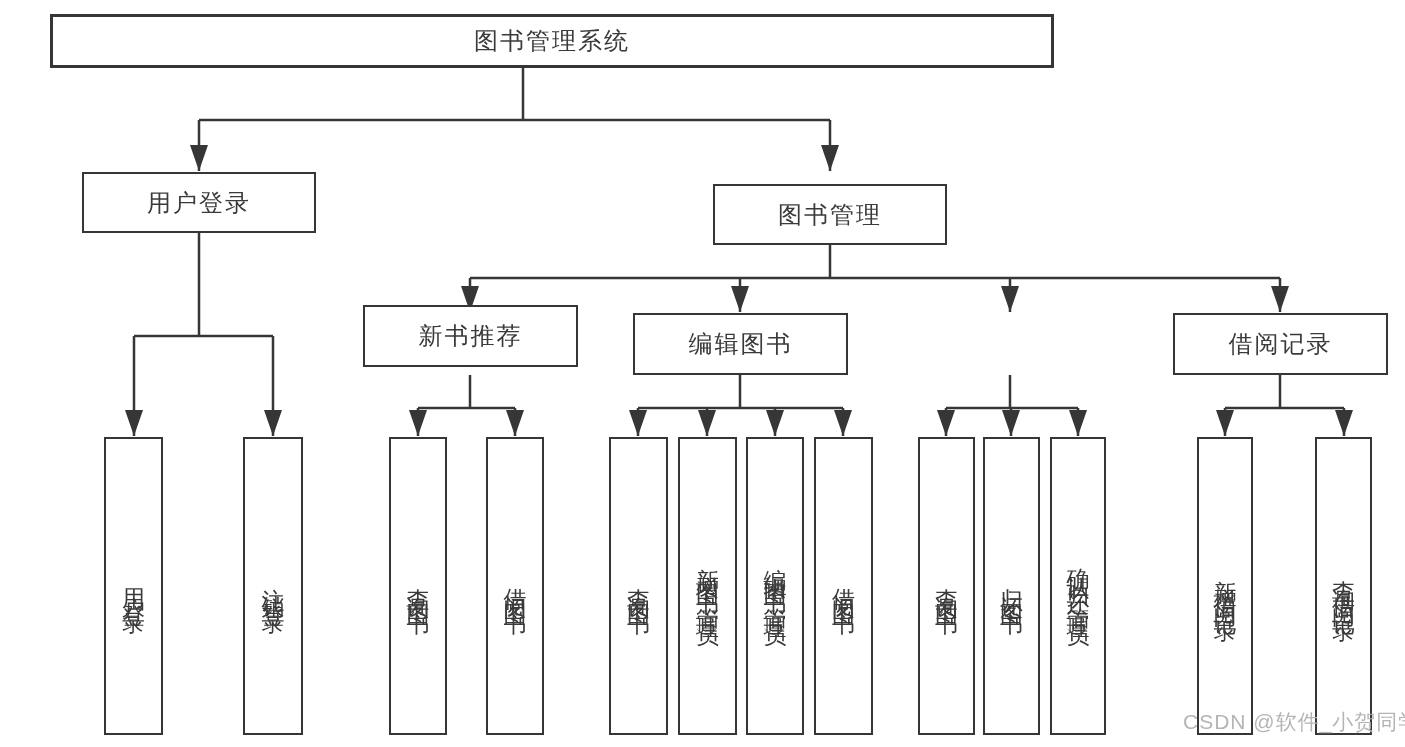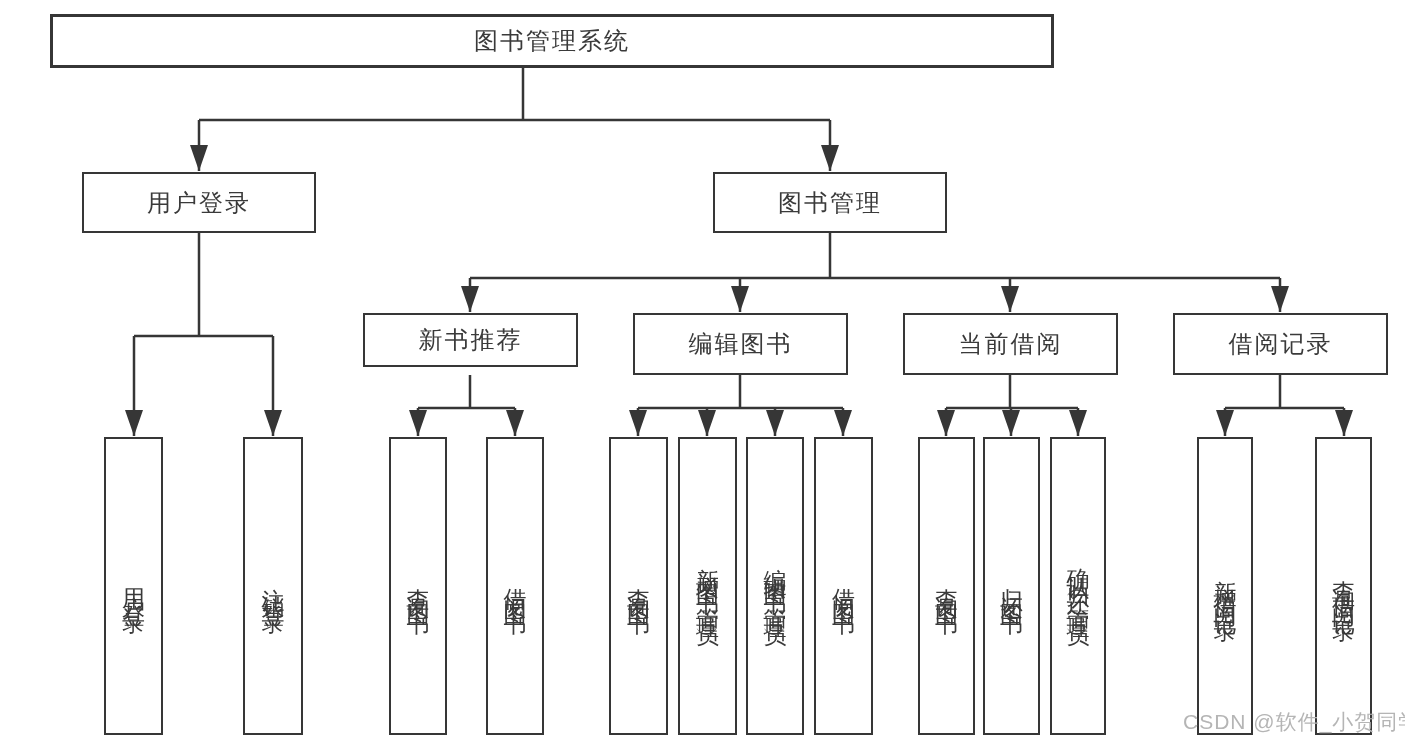--- a/index.html
+++ b/index.html
@@ -93,32 +93,29 @@
     </g>
   </svg>
 
   <div class="box root-box" style="left:34px;top:14px;width:1004px;height:54px;margin-left:16px;">
     <span>图书管理系统</span>
   </div>
 
   <div class="box" style="left:82px;top:172px;width:234px;height:61px;">
     <span>用户登录</span>
   </div>
-  <div class="box" style="left:713px;top:172px;width:234px;height:61px;">
+  <div class="box" style="left:713px;top:184px;width:234px;height:61px;">
     <span>图书管理</span>
   </div>
 
-  <div class="box" style="left:363px;top:313px;width:215px;height:54px;">
+  <div class="box" style="left:363px;top:305px;width:215px;height:62px;">
     <span>新书推荐</span>
   </div>
   <div class="box" style="left:633px;top:313px;width:215px;height:62px;">
     <span>编辑图书</span>
-  </div>
-  <div class="box" style="left:903px;top:313px;width:215px;height:62px;">
-    <span>当前借阅</span>
   </div>
   <div class="box" style="left:1173px;top:313px;width:215px;height:62px;">
     <span>借阅记录</span>
   </div>
 
   <div class="box leaf" style="left:104px;top:437px;width:59px;height:298px;">
     <span class="vtext">用户登录</span>
   </div>
   <div class="box leaf" style="left:243px;top:437px;width:60px;height:298px;">
     <span class="vtext">注销登录</span>

